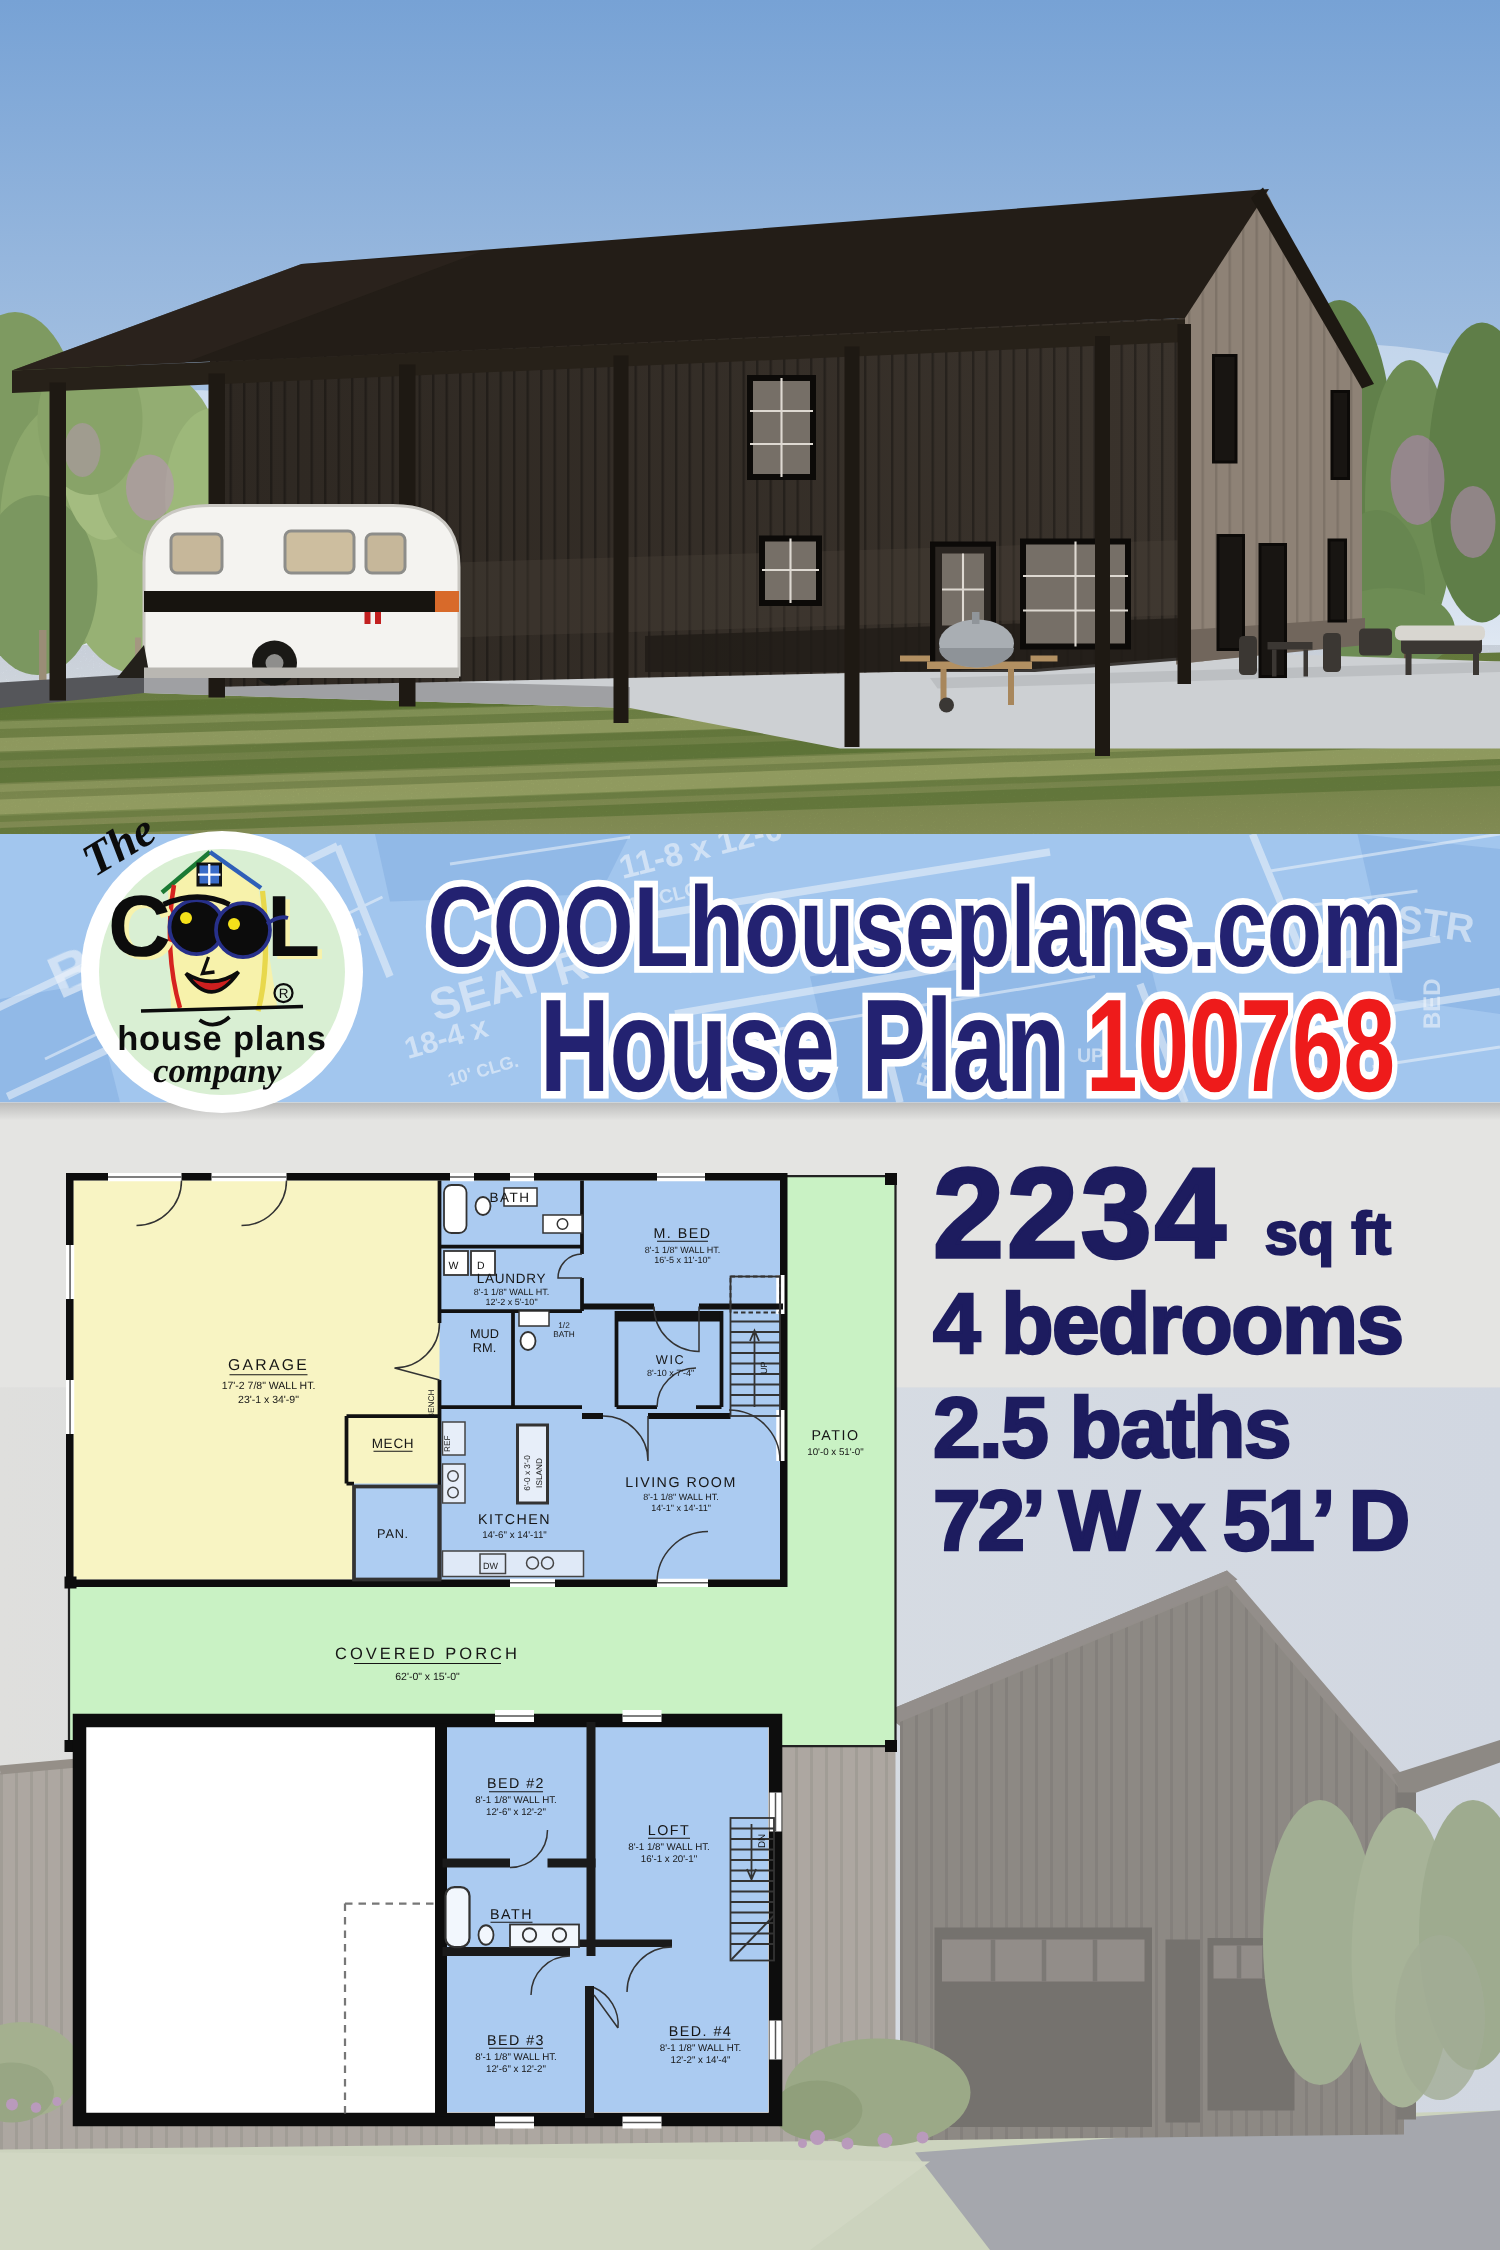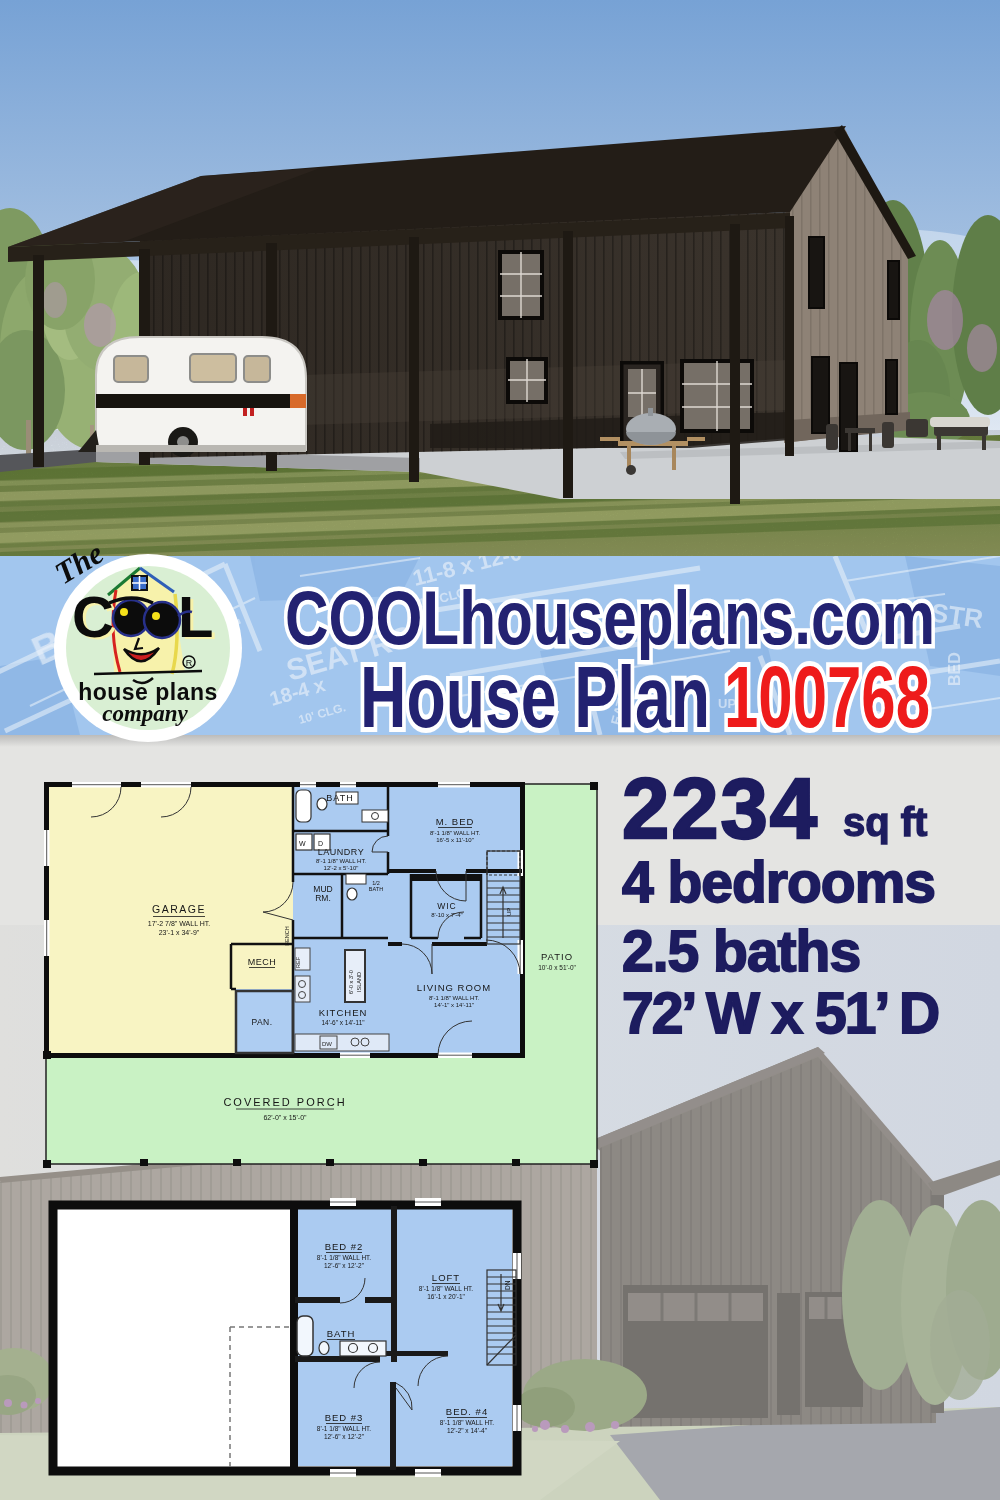--- a/index.html
+++ b/index.html
@@ -509,21 +509,21 @@
         <text x="249" y="166" font-size="5.5" text-anchor="middle" transform="rotate(-90 249 166)">BENCH</text>
         <text x="517" y="190" font-size="9.5" letter-spacing="1" text-anchor="middle">PATIO</text>
         <text x="517" y="200" font-size="6.5" text-anchor="middle">10'-0 x 51'-0"</text>
         <text x="245" y="336" font-size="11" letter-spacing="2" text-anchor="middle">COVERED PORCH</text>
         <path d="M196,339 h98" stroke="#161616" stroke-width="0.8"></path>
         <text x="245" y="350" font-size="7" text-anchor="middle">62'-0" x 15'-0"</text>
       </g>
     </svg>
   </div>
 
-  <div class="abs" style="left:40px;top:1190px;width:490px;height:295px;">
+  <div class="abs" style="left:40px;top:1132px;width:490px;height:295px;">
     <svg width="490" height="295" viewBox="0 0 490 295">
       <rect x="13" y="15" width="464" height="266" fill="#ffffff"></rect>
       <rect x="255" y="19" width="217" height="257" fill="#abcbf1"></rect>
       <rect x="13" y="15" width="464" height="266" fill="none" stroke="#0d0d0d" stroke-width="9"></rect>
       <rect x="250" y="17" width="8" height="262" fill="#0d0d0d"></rect>
 
       <g fill="#ffffff">
         <rect x="290" y="8" width="26" height="8"></rect>
         <rect x="375" y="8" width="26" height="8"></rect>
         <rect x="290" y="279" width="26" height="8"></rect>

